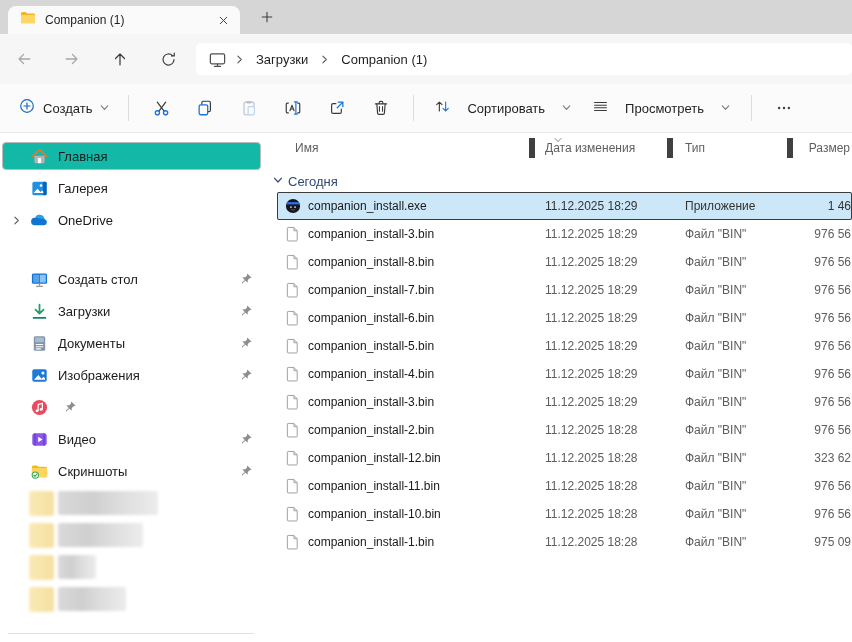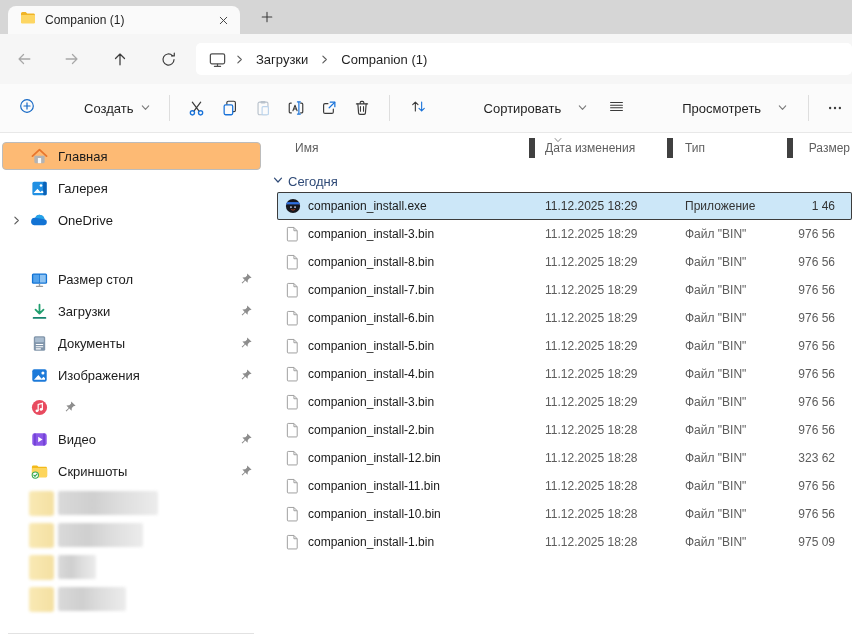--- a/index.html
+++ b/index.html
@@ -23,33 +23,33 @@
   .addressbar{position:absolute;left:196px;top:9px;right:0;height:32px;background:#fff;
               border-radius:5px;display:flex;align-items:center;padding-left:12px;}
   .crumb{font-size:13px;color:#1f1f1f;padding:0 6px;white-space:nowrap;}
   .crumb-sep{display:flex;align-items:center;padding:0 5px;}
   .addr-device{display:flex;align-items:center;margin-right:2px;}
 
   
   .toolbar{height:49px;background:#fbfbfb;border-bottom:1px solid #e8e8e8;
            display:flex;align-items:center;padding-left:10px;}
   .tb-new{display:flex;align-items:center;gap:7px;padding:0 8px;height:34px;border-radius:4px;}
-  .tb-label{font-size:13px;color:#1f1f1f;white-space:nowrap;margin-left:41px;}
+  .tb-label{font-size:13px;color:#1f1f1f;white-space:nowrap;}
   .tb-sep{width:1px;height:26px;background:#dedede;margin:0 10px;}
   .tb-btn{width:44px;height:34px;display:flex;align-items:center;justify-content:center;border-radius:4px;}
   .tb-drop{display:flex;align-items:center;gap:16px;padding:0 10px;height:34px;border-radius:4px;}
 
   
   .main{display:flex;height:509px;}
 
   
   .sidebar{width:264px;position:relative;padding-top:9px;flex:none;}
   .side-item{height:28px;margin:0 3px 4px 2px;display:flex;align-items:center;
              border-radius:4px;border:1px solid transparent;}
-  .side-item.selected{background:#fdba74;border-color:#bcbcbc;justify-content:space-between;}
+  .side-item.selected{background:#14b8a6;border-color:#bcbcbc;justify-content:space-between;}
   .side-item.section-gap{margin-top:31px;}
   .side-chevron{width:26px;display:flex;justify-content:center;flex:none;}
   .side-icon{width:20px;height:20px;display:flex;align-items:center;justify-content:center;margin-right:9px;flex:none;}
   .side-label{font-size:13px;color:#1b1b1b;flex:1;white-space:nowrap;overflow:hidden;}
   .side-pin{width:24px;display:flex;justify-content:center;margin-right:2px;flex:none;}
   .redact-icon{width:25px;height:25px;border-radius:3px;margin-right:4px;flex:none;
                background:linear-gradient(90deg,#f9e9b4,#f4e0a2);filter:blur(1.5px);}
   .redact-text{height:24px;border-radius:2px;
                background:linear-gradient(90deg,#d9d9d9,#cfcfcf 35%,#dcdcdc 60%,#ececec);filter:blur(1.5px);}
   .side-sep{position:absolute;left:8px;width:246px;top:500px;height:1px;background:#e2e2e2;}
@@ -66,21 +66,21 @@
   .group-row{display:flex;align-items:flex-end;height:24px;margin:4px 0 3px 8px;color:#2f4a77;font-size:13px;}
   .group-label{margin-left:4px;}
   .rows{margin-left:13px;}
   .file-row{display:flex;align-items:center;height:28px;border-radius:2px;}
   .file-row.selected{background:#cce7f8;box-shadow:inset 0 0 0 1px #3c3c3c;}
   .c-name{width:258px;display:flex;align-items:center;padding-left:8px;white-space:nowrap;overflow:hidden;}
   .file-icon{width:16px;height:16px;margin-right:7px;display:flex;flex:none;}
   .file-name{color:#191919;}
   .c-date{width:138px;padding-left:10px;color:#5c5c5c;white-space:nowrap;}
   .c-type{width:120px;padding-left:12px;color:#5c5c5c;white-space:nowrap;}
-  .c-size{flex:1;text-align:right;color:#5c5c5c;padding-right:17px;white-space:nowrap;}
+  .c-size{flex:1;text-align:right;color:#5c5c5c;padding-right:1px;white-space:nowrap;}
   .file-row.selected .c-date,.file-row.selected .c-type,.file-row.selected .c-size{color:#333;}
 </style>
 </head>
 <body>
 
 <div class="titlebar">
   <div class="tab">
     <span><svg width="16" height="16" viewBox="0 0 16 16">
           <path d="M1 3.6C1 2.8 1.7 2 2.5 2h3.2L7.2 3.6h6.3c.8 0 1.5.7 1.5 1.5v.7H1z" fill="#f0b426"></path>
           <rect x="1" y="5" width="14" height="8.6" rx="1.3" fill="#fdd663"></rect>
@@ -274,21 +274,21 @@
     <span class="side-chevron"></span>
     <span class="side-icon">
             <svg width="19" height="19" viewBox="0 0 20 20">
               <rect x="2" y="3.6" width="16" height="11" rx="1.6" fill="#1273d4"></rect>
               <rect x="3.4" y="5" width="6.2" height="8.2" fill="#54a3ec"></rect>
               <rect x="10.4" y="5" width="6.2" height="8.2" fill="#8ec3f2"></rect>
               <path d="M10 14.6v2.2" stroke="#9a9a9a" stroke-width="1.4"></path>
               <path d="M6.8 17.2h6.4" stroke="#9a9a9a" stroke-width="1.4" stroke-linecap="round"></path>
             </svg>
           </span>
-    <span class="side-label">Размер стол</span>
+    <span class="side-label">Создать стол</span>
     <span class="side-pin">
             <svg width="14" height="14" viewBox="0 0 16 16">
               <path d="M9.4 1.6l5 5-2.4.5-1.9 1.9-.3 3.3-2.6-2.6-3.3 3.5-.9-.9 3.5-3.3L3.9 6.4l3.3-.3 1.9-1.9z" fill="#8d8d8d"></path>
             </svg>
           </span>
   </div>
         <div class="side-item">
     <span class="side-chevron"></span>
     <span class="side-icon">
             <svg width="19" height="19" viewBox="0 0 20 20">

